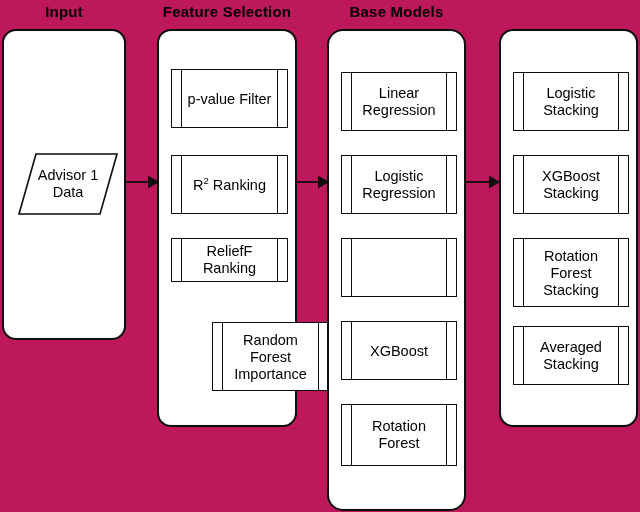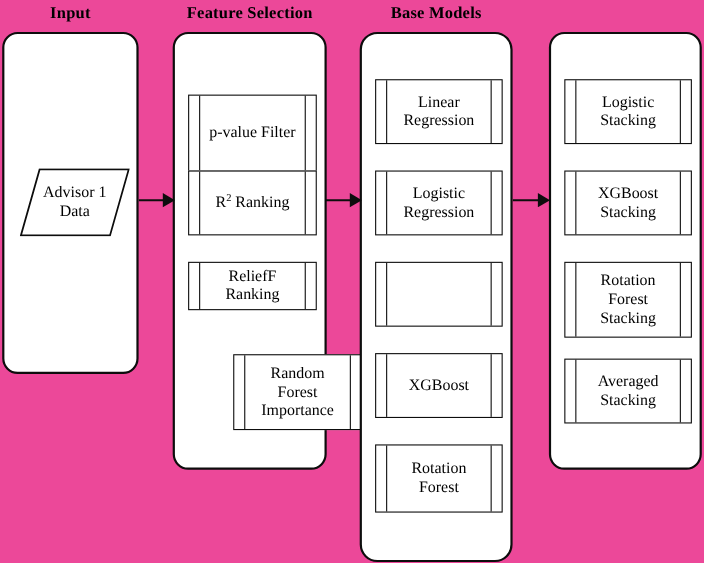--- a/index.html
+++ b/index.html
@@ -4,22 +4,22 @@
 <style>
   html, body {
     margin: 0;
     padding: 0;
     background: #ffffff;
   }
   #canvas {
     position: relative;
     width: 640px;
     height: 512px;
-    background: #ec4899;
-    font-family: Liberation Serif, serif;
+    background: #be185d;
+    font-family: Liberation Sans, sans-serif;
     color: #000000;
     overflow: hidden;
   }
 
   
   .col-header {
     position: absolute;
     text-align: center;
     font-weight: bold;
     font-size: 15px;
@@ -110,21 +110,21 @@
       <svg width="100" height="62" viewBox="0 0 100 62" aria-hidden="true">
         <polygon points="18,1 99,1 82,61 1,61" fill="#ffffff" stroke="#0d0d0d" stroke-width="1.6"></polygon>
       </svg>
       <div class="data-label">Advisor 1
 Data</div>
     </div>
   </div>
 
   <div class="stage" style="left:157px; top:29px; width:140px; height:398px;">
 
-    <div class="pp-box" style="left:12px; top:55px; width:117px; height:70px;">
+    <div class="pp-box" style="left:12px; top:38px; width:117px; height:59px;">
       <span class="rail left"></span>
       <span class="rail right"></span>
       <div class="pp-label">p-value Filter</div>
     </div>
 
     <div class="pp-box" style="left:12px; top:124px; width:117px; height:59px;">
       <span class="rail left"></span>
       <span class="rail right"></span>
       <div class="pp-label" id="r2-label">R<sup>2</sup> Ranking</div>
     </div>

